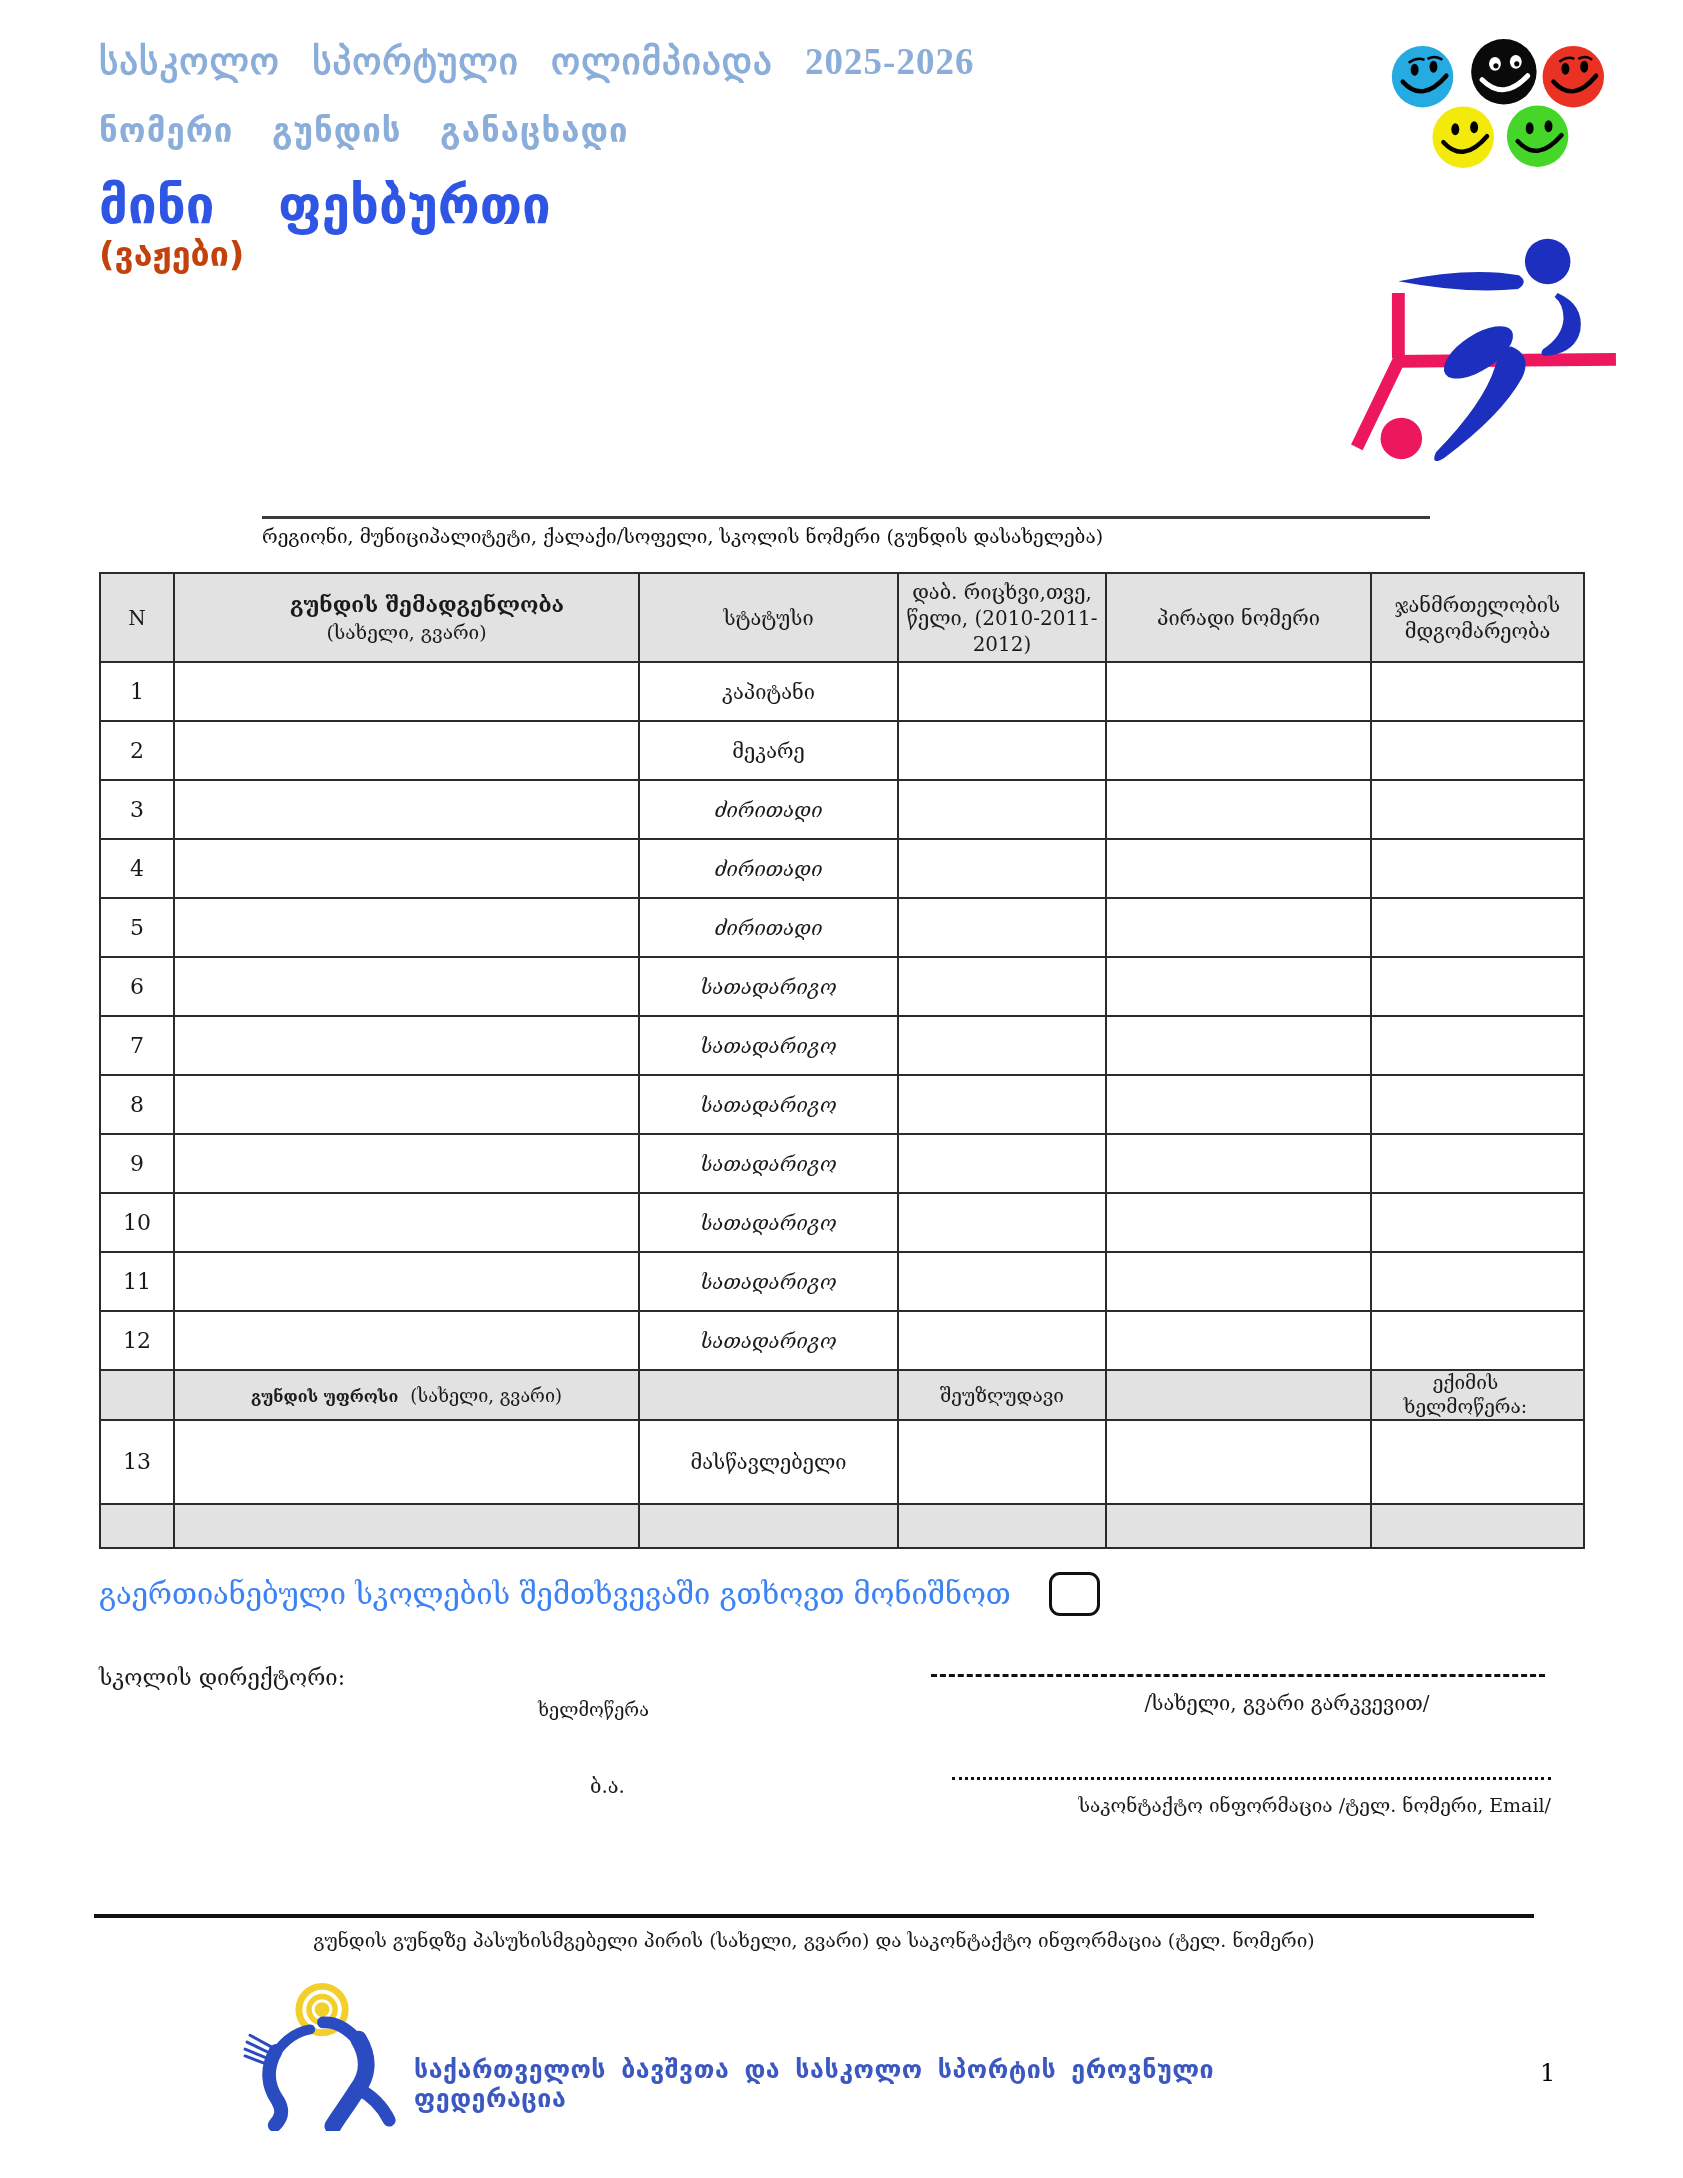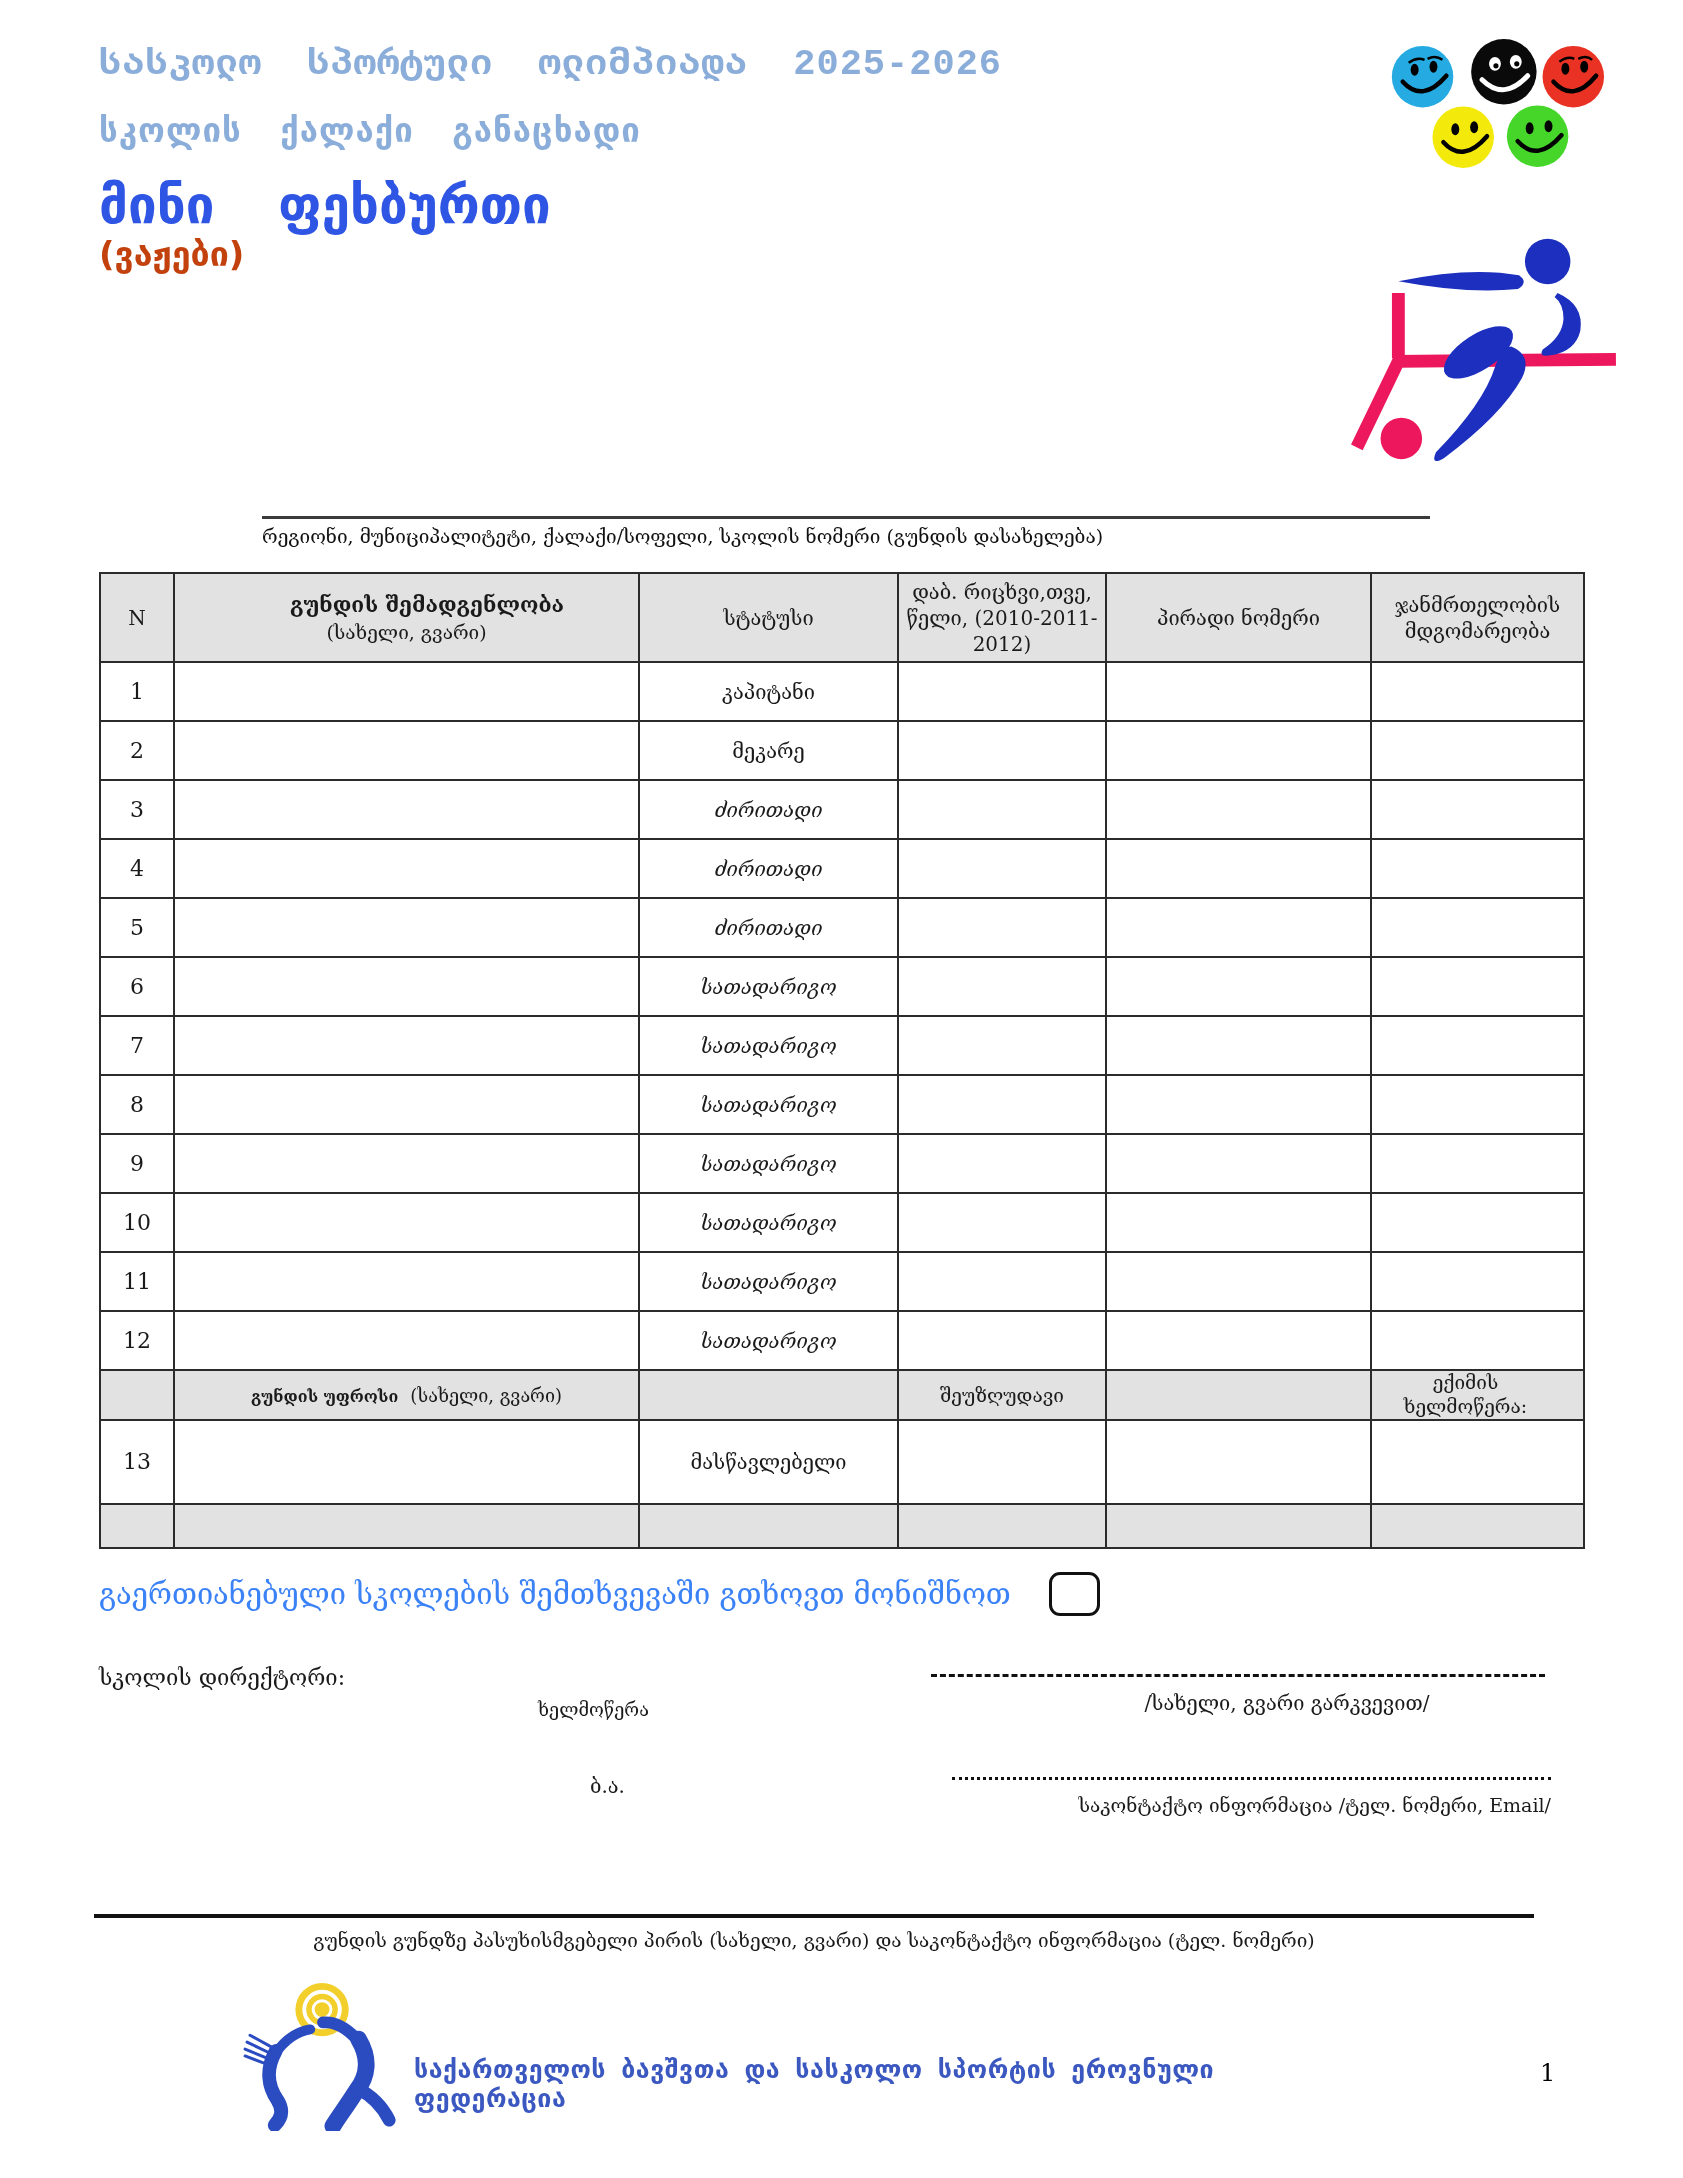--- a/index.html
+++ b/index.html
@@ -9,21 +9,21 @@
     width: 1683px;
     height: 2178px;
     background: #ffffff;
     font-family: "DejaVu Serif", "DejaVu Sans", serif;
     color: #1a1a1a;
     overflow: hidden;
   }
   
   .title1 {
     position: absolute; left: 99px; top: 40px;
-    font-family: Liberation Mono, monospace;
+    font-family: Liberation Serif, serif;
     font-weight: bold; font-size: 37px; letter-spacing: 1px; word-spacing: 22px;
     color: #8badd9;
   }
   .title2 {
     position: absolute; left: 99px; top: 111px;
     font-family: "DejaVu Sans", sans-serif;
     font-weight: bold; font-size: 33px; letter-spacing: 1px; word-spacing: 26px;
     color: #8badd9;
   }
   .sport-title {
@@ -106,21 +106,21 @@
     color: #3b58c0;
   }
   .page-number { position: absolute; left: 1540px; top: 2059px; font-size: 24px; color: #000; }
 </style>
 </head>
 <body>
 
 <div class="page">
 
   <div class="title1">სასკოლო სპორტული ოლიმპიადა 2025-2026</div>
-  <div class="title2">სკოლის ქალაქი განაცხადი</div>
+  <div class="title2">ნომერი გუნდის განაცხადი</div>
   <div class="sport-title">მინი ფეხბურთი</div>
   <div class="sport-sub">(ვაჟები)</div>
 
   <svg class="olympic-logo" width="238" height="144" viewBox="0 0 240 145">
     <g>
       <circle cx="52" cy="47" r="31" fill="#25aae1"></circle>
       <ellipse cx="44" cy="40" rx="4" ry="6" fill="#000"></ellipse>
       <ellipse cx="63" cy="37" rx="4" ry="6" fill="#000"></ellipse>
       <path d="M32 52 Q52 74 76 46" fill="none" stroke="#000" stroke-width="4.5" stroke-linecap="round"></path>
       <path d="M38 33 q8 -6 16 -3" fill="none" stroke="#000" stroke-width="2.5"></path>

